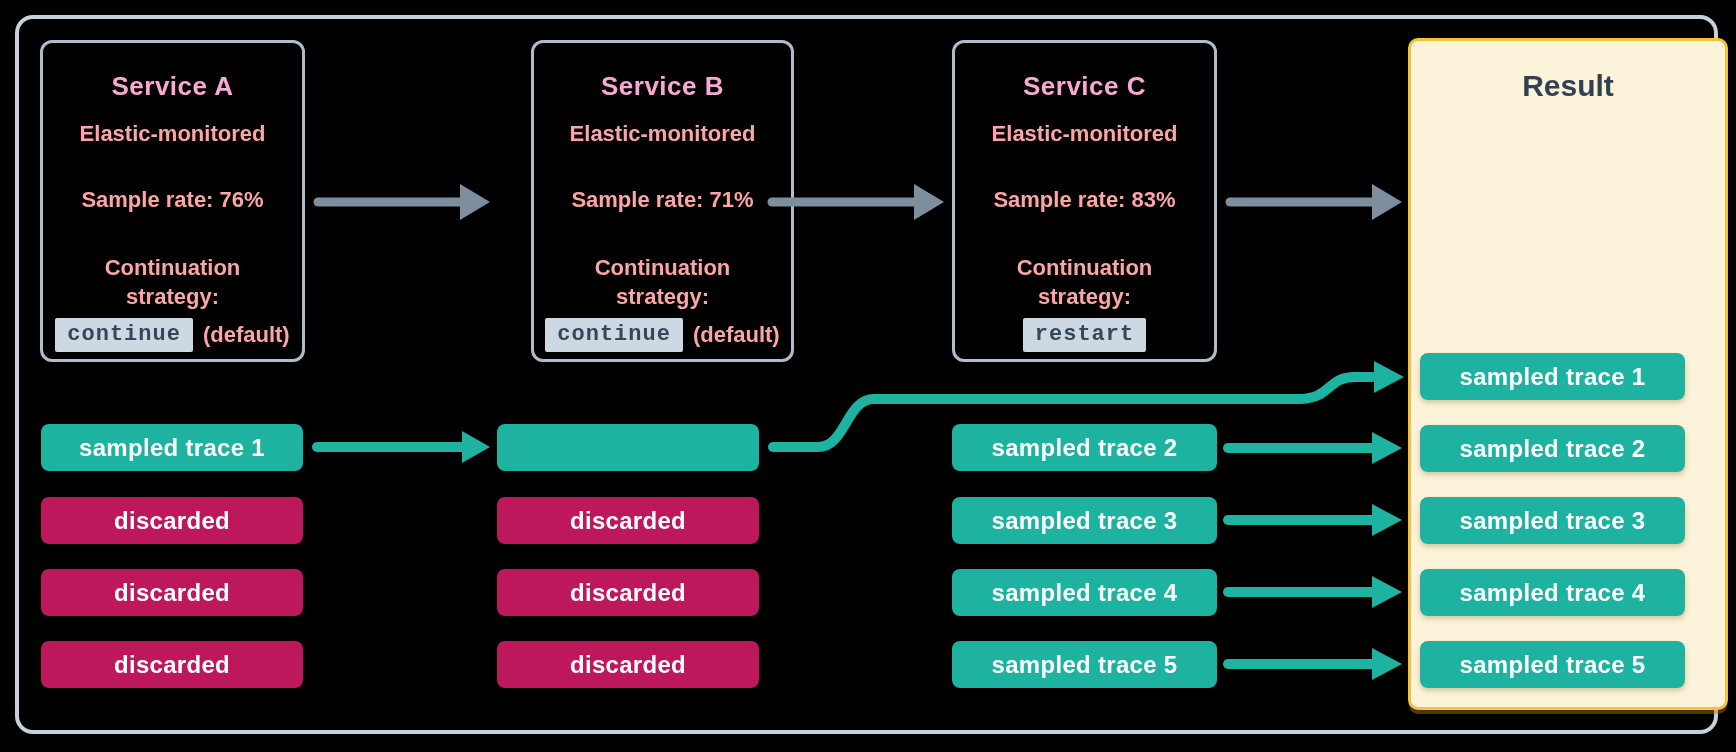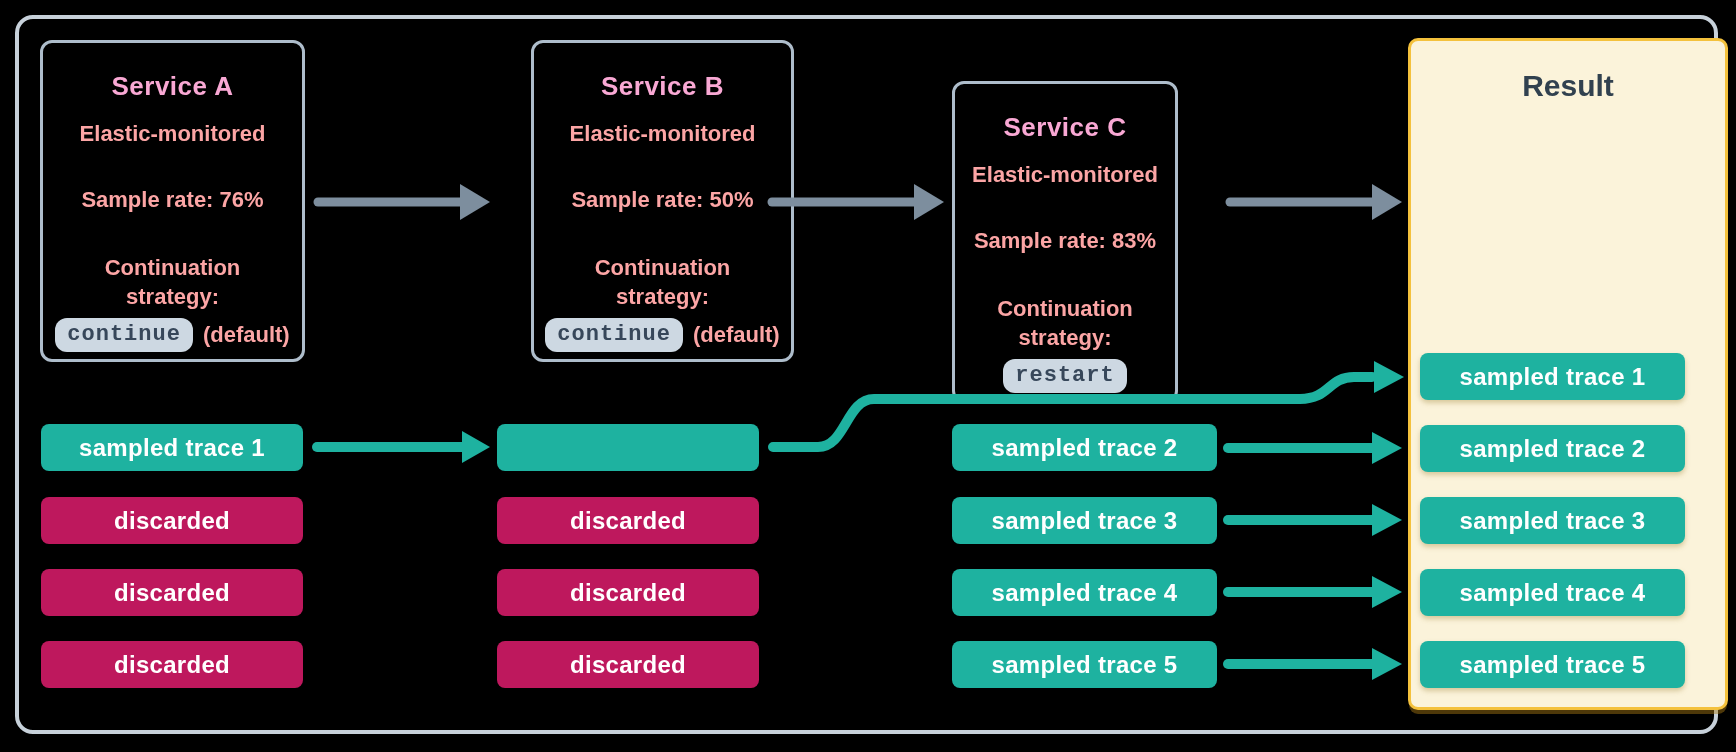--- a/index.html
+++ b/index.html
@@ -26,21 +26,21 @@
     height: 322px;
     border: 3px solid #aebdcb;
     border-radius: 12px;
     display: flex;
     flex-direction: column;
     align-items: center;
     text-align: center;
   }
   .service-box.a { left: 40px;  width: 265px; }
   .service-box.b { left: 495px; width: 263px; margin-left: 36px; }
-  .service-box.c { left: 952px; width: 226px; margin-top: 41px; }
+  .service-box.c { left: 952px; width: 265px; }
   .service-title {
     margin-top: 26px;
     font-size: 26px;
     line-height: 34px;
     font-weight: 800;
     color: #f9a8d4;
     letter-spacing: 0.5px;
   }
   .svc-text {
     color: #fca5a5;
@@ -62,21 +62,21 @@
     gap: 10px;
   }
   .chip {
     font-family: "Liberation Mono", "DejaVu Sans Mono", monospace;
     background: #cdd8e2;
     color: #37475a;
     font-size: 22px;
     font-weight: 700;
     line-height: 28px;
     padding: 3px 12px;
-    border-radius: 12px;
+    border-radius: 2px;
     letter-spacing: 1px;
   }
   
   .result-panel {
     position: absolute;
     left: 1408px; top: 38px;
     width: 320px; height: 672px;
     background: #fbf3da;
     border: 3px solid #f4c13c;
     border-radius: 10px;
@@ -144,21 +144,21 @@
     <div class="svc-text continuation">Continuation strategy:</div>
     <div class="strategy-row">
       <span class="chip">continue</span>
       <span class="svc-text">(default)</span>
     </div>
   </div>
 
   <div class="service-box b">
     <div class="service-title">Service B</div>
     <div class="svc-text monitoring">Elastic-monitored</div>
-    <div class="svc-text sample-rate">Sample rate: 50%</div>
+    <div class="svc-text sample-rate">Sample rate: 71%</div>
     <div class="svc-text continuation">Continuation strategy:</div>
     <div class="strategy-row">
       <span class="chip">continue</span>
       <span class="svc-text">(default)</span>
     </div>
   </div>
 
   <div class="service-box c">
     <div class="service-title">Service C</div>
     <div class="svc-text monitoring">Elastic-monitored</div>

